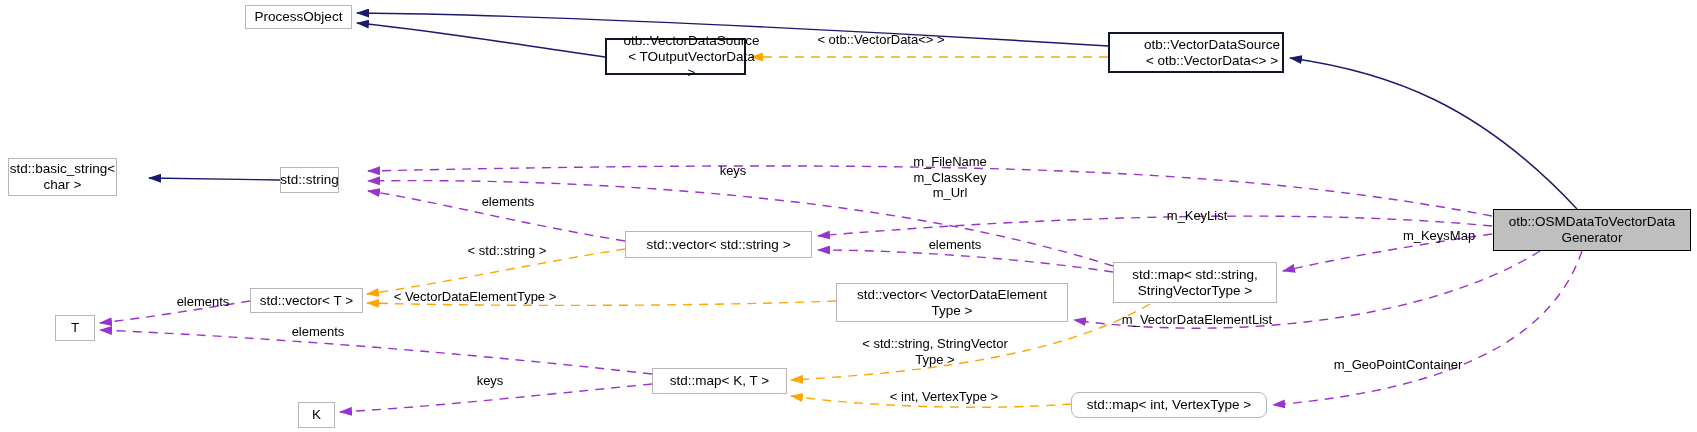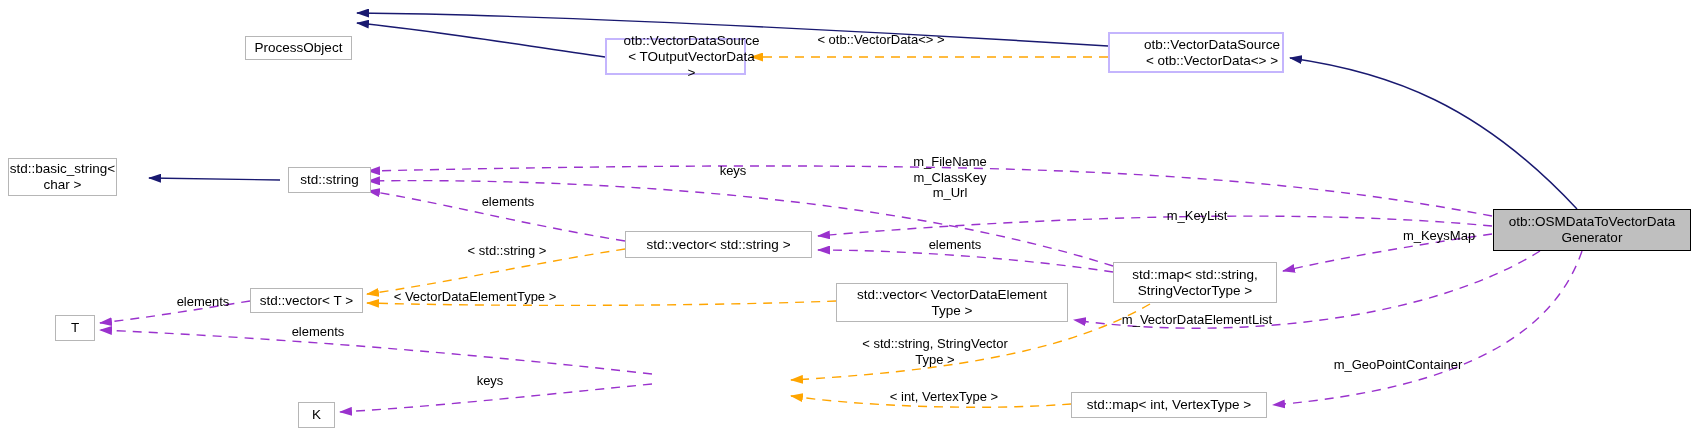--- a/index.html
+++ b/index.html
@@ -16,21 +16,21 @@
     position:absolute;
     box-sizing:border-box;
     background:#ffffff;
     border:1px solid #b6b6b6;
     display:flex;align-items:center;justify-content:center;
     text-align:center;
     font-size:13.5px;line-height:16px;
     white-space:pre-line;
     padding:1px 4px;
   }
-  .node.otb{border:2px solid #c4b5fd;padding-left:36px;}
+  .node.otb{border:2px solid #0f172a;padding-left:36px;}
   .node.current{border:1.5px solid #000;background:#bfbfbf;}
   .node-label{white-space:pre-line;}
   .elabel{
     position:absolute;
     transform:translate(-50%,-50%);
     font-size:13px;line-height:15.5px;
     white-space:pre-line;
     text-align:center;
     background:transparent;
   }
@@ -76,21 +76,21 @@
       <path d="M 1113,272 C 1020,258 900,250 818,250" marker-end="url(#arr-purple)"></path>
       <path d="M 1492,234 C 1420,244 1340,258 1283,271" marker-end="url(#arr-purple)"></path>
       <path d="M 1540,251 C 1430,320 1230,342 1074,320" marker-end="url(#arr-purple)"></path>
       <path d="M 1582,251 C 1555,330 1470,388 1273,405" marker-end="url(#arr-purple)"></path>
       <path d="M 250,301 C 200,309 145,318 100,323" marker-end="url(#arr-purple)"></path>
       <path d="M 652,374 C 440,350 240,336 100,330" marker-end="url(#arr-purple)"></path>
       <path d="M 652,384 C 520,397 430,407 340,412" marker-end="url(#arr-purple)"></path>
     </g>
   </svg>
 
-  <div class="node" style="left:245px;top:5px;width:107px;height:24px;margin-top:31px;">
+  <div class="node" style="left:245px;top:5px;width:107px;height:24px;">
     <span class="node-label">ProcessObject</span>
   </div>
 
   <div class="node otb" style="left:605px;top:38px;width:141px;height:37px;">
     <span class="node-label">otb::VectorDataSource
 &lt; TOutputVectorData &gt;</span>
   </div>
 
   <div class="node otb" style="left:1108px;top:32px;width:176px;height:41px;">
     <span class="node-label">otb::VectorDataSource
@@ -100,21 +100,21 @@
   <div class="node current" style="left:1493px;top:209px;width:198px;height:42px;">
     <span class="node-label">otb::OSMDataToVectorData
 Generator</span>
   </div>
 
   <div class="node" style="left:8px;top:158px;width:109px;height:38px;">
     <span class="node-label">std::basic_string&lt;
 char &gt;</span>
   </div>
 
-  <div class="node" style="left:280px;top:167px;width:83px;height:26px;margin-left:8px;">
+  <div class="node" style="left:280px;top:167px;width:59px;height:26px;">
     <span class="node-label">std::string</span>
   </div>
 
   <div class="node" style="left:625px;top:231px;width:187px;height:27px;">
     <span class="node-label">std::vector&lt; std::string &gt;</span>
   </div>
 
   <div class="node" style="left:250px;top:288px;width:113px;height:25px;">
     <span class="node-label">std::vector&lt; T &gt;</span>
   </div>
@@ -126,26 +126,29 @@
   <div class="node" style="left:836px;top:283px;width:232px;height:39px;">
     <span class="node-label">std::vector&lt; VectorDataElement
 Type &gt;</span>
   </div>
 
   <div class="node" style="left:1113px;top:262px;width:164px;height:41px;">
     <span class="node-label">std::map&lt; std::string,
 StringVectorType &gt;</span>
   </div>
 
+  <div class="node" style="left:652px;top:368px;width:135px;height:26px;">
+    <span class="node-label">std::map&lt; K, T &gt;</span>
+  </div>
 
   <div class="node" style="left:298px;top:402px;width:37px;height:26px;">
     <span class="node-label">K</span>
   </div>
 
-  <div class="node" style="left:1071px;top:392px;width:196px;height:26px;">
+  <div class="node" style="left:1071px;top:392px;width:196px;height:26px;border-radius:8px;">
     <span class="node-label">std::map&lt; int, VertexType &gt;</span>
   </div>
 
   <span class="elabel" style="left:881px;top:40px;">&lt; otb::VectorData&lt;&gt; &gt;</span>
 
   <span class="elabel" style="left:950px;top:129px;margin-top:48px;">m_FileName
 m_ClassKey
 m_Url</span>
 
   <span class="elabel" style="left:733px;top:171px;">keys</span>

